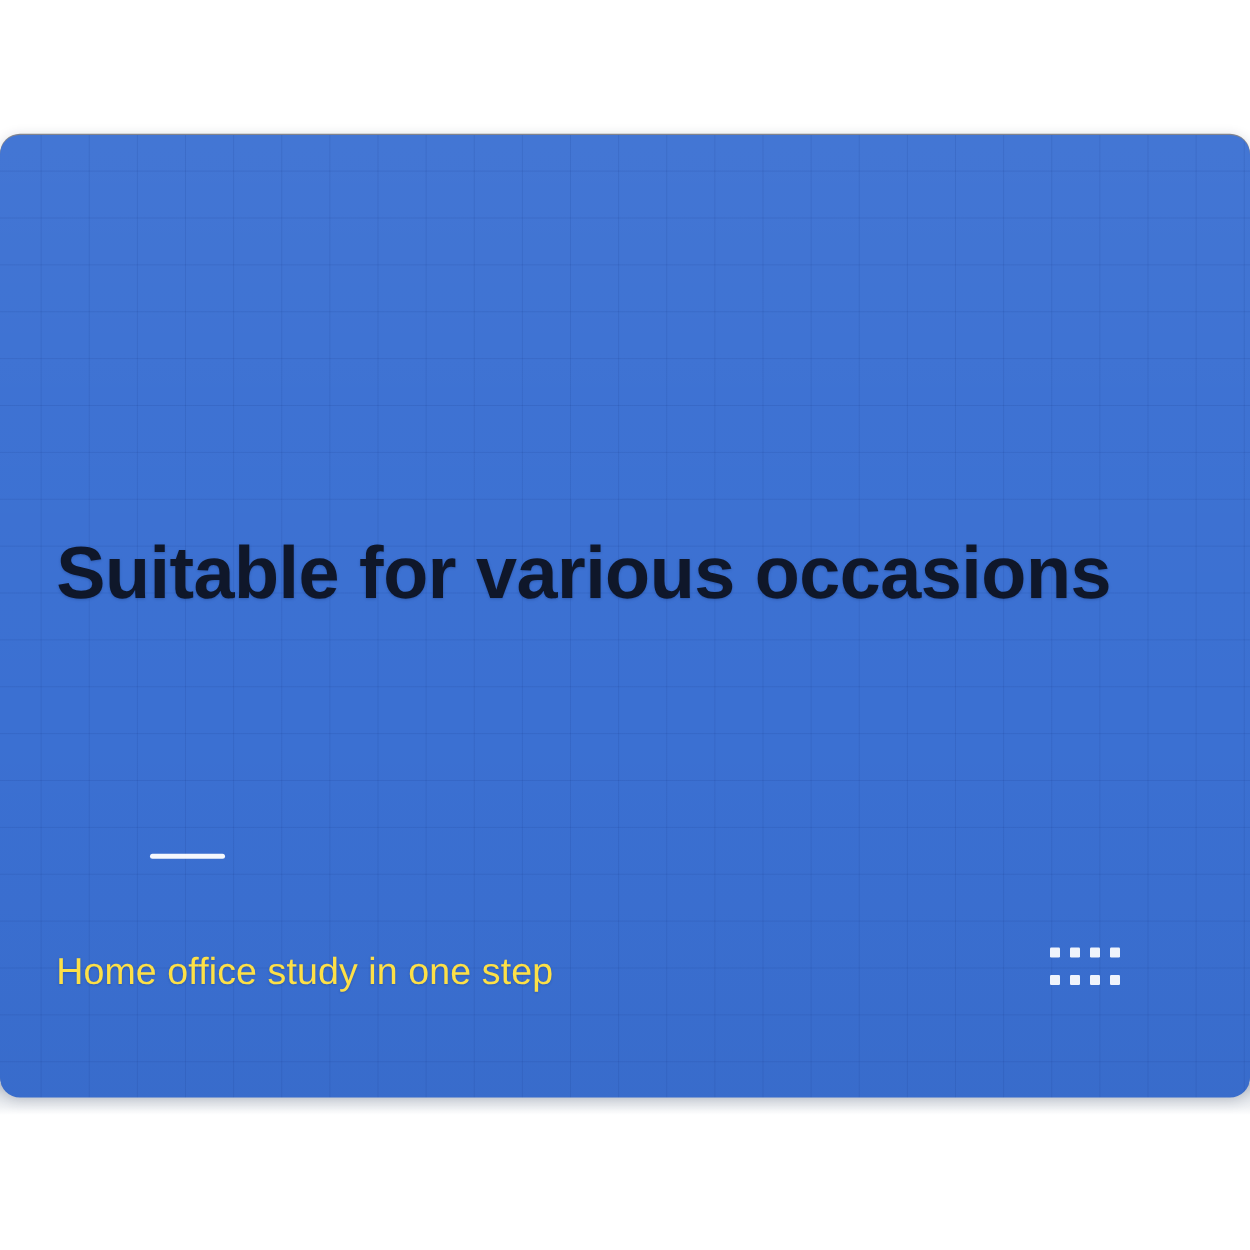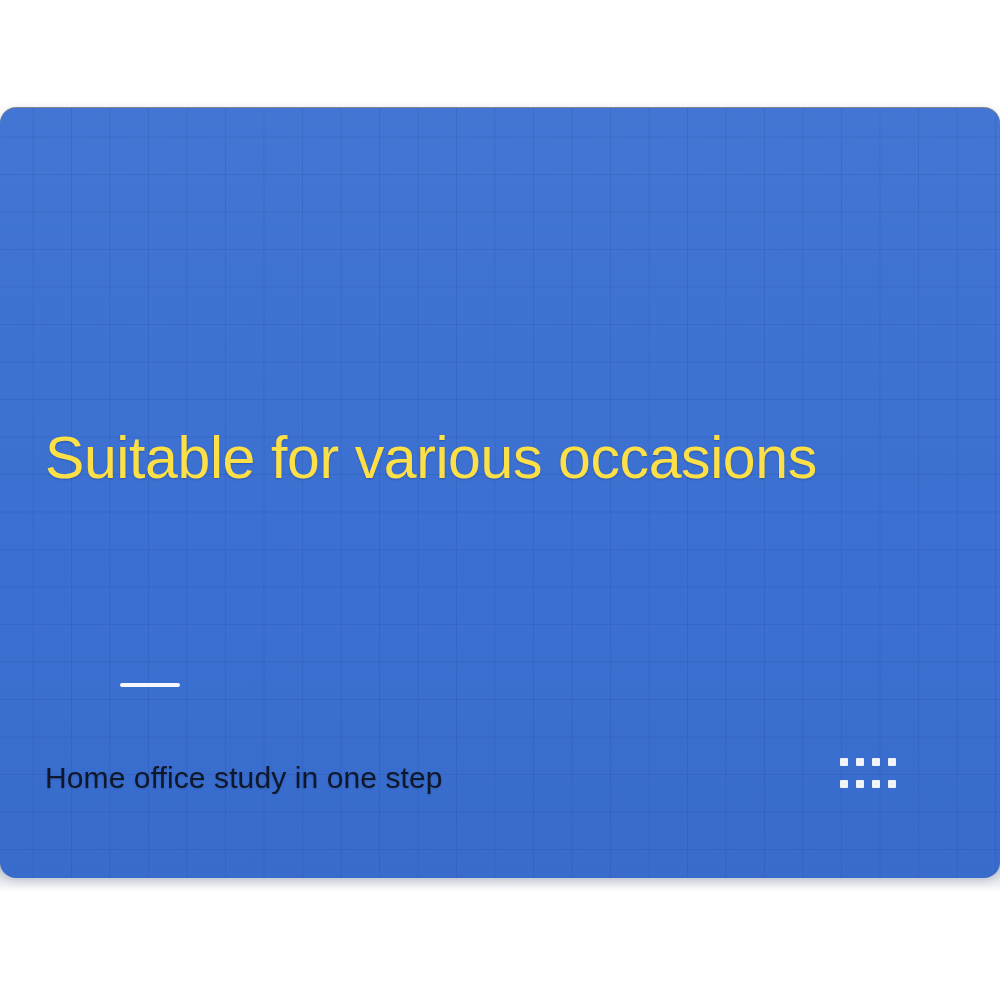--- a/index.html
+++ b/index.html
@@ -71,23 +71,23 @@
     position: absolute;
     inset: 0;
     z-index: 3;
   }
 
   .headline {
     position: absolute;
     left: 45px;
     top: 310px;
     width: 880px;
-    color: #fde047;
+    color: #0f172a;
     font-size: 59px;
-    font-weight: 400;
+    font-weight: 700;
     line-height: 80px;
     letter-spacing: -0.4px;
     text-shadow: 0 1px 2px rgba(18, 45, 105, 0.35);
     white-space: nowrap;
   }
   .headline .line { display: block; }
 
   .divider {
     position: absolute;
     left: 120px;
@@ -96,21 +96,21 @@
     height: 4px;
     background: #ffffff;
     border-radius: 2px;
     opacity: 0.95;
   }
 
   .subtitle {
     position: absolute;
     left: 45px;
     top: 651px;
-    color: #0f172a;
+    color: #fde047;
     font-size: 30px;
     font-weight: 400;
     letter-spacing: 0.1px;
     line-height: 38px;
     white-space: nowrap;
     text-shadow: 0 1px 2px rgba(18, 45, 105, 0.28);
   }
 
   .dot-grid {
     position: absolute;

